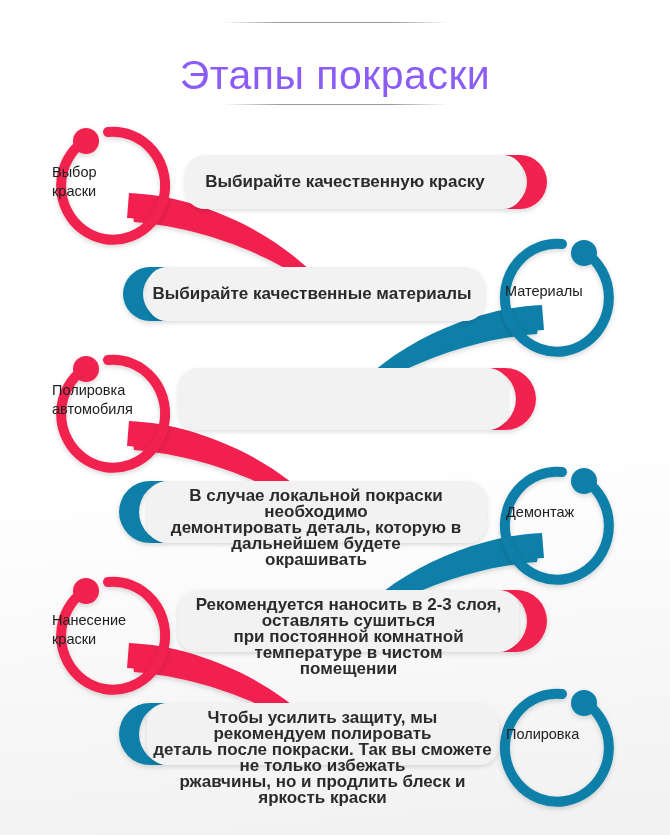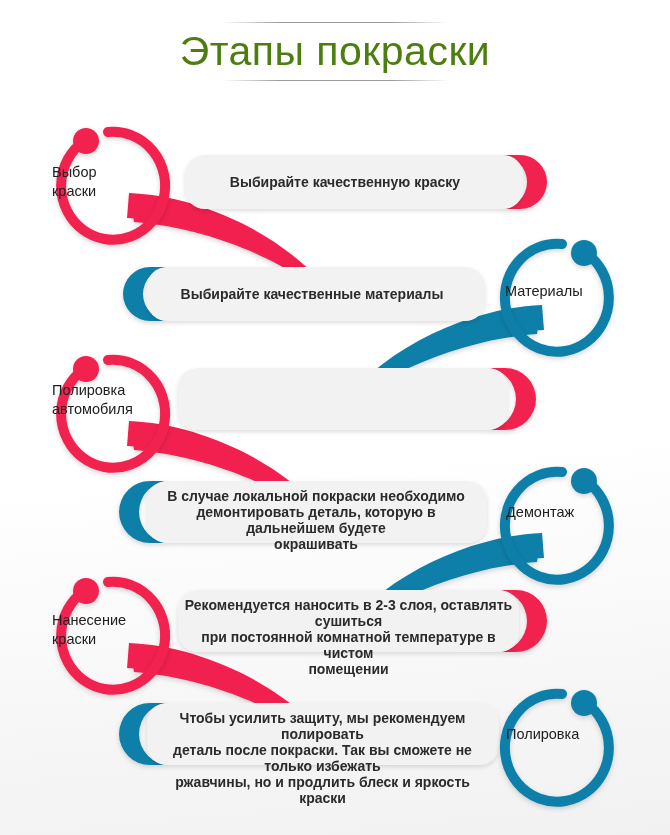--- a/index.html
+++ b/index.html
@@ -16,33 +16,34 @@
   .title-wrap{
     position:absolute;left:0;top:22px;width:670px;
     text-align:center;
   }
   .title-rule{
     width:225px;height:1px;margin:0 auto;
     background:linear-gradient(to right,rgba(180,180,180,0) 0%,#9b9b9b 25%,#9b9b9b 75%,rgba(180,180,180,0) 100%);
   }
   .title-rule.bottom{margin-top:2px;}
   .title-text{
-    font-size:41px;font-weight:400;color:#4d7c0f;
+    font-size:41px;font-weight:400;color:#8b5cf6;
     letter-spacing:.5px;line-height:1.25;
     padding:3px 0 1px 0;
+    margin-top:24px;
   }
 
   
   #art{position:absolute;left:0;top:0;width:670px;height:835px;}
 
   
   .bar-text{
     position:absolute;
     text-align:center;
-    font-size:14px;
+    font-size:17px;
     line-height:16px;
     font-weight:bold;
     color:#2b2b2b;
     pointer-events:none;
   }
 
   
   .circle-label{
     position:absolute;
     font-size:14.5px;

